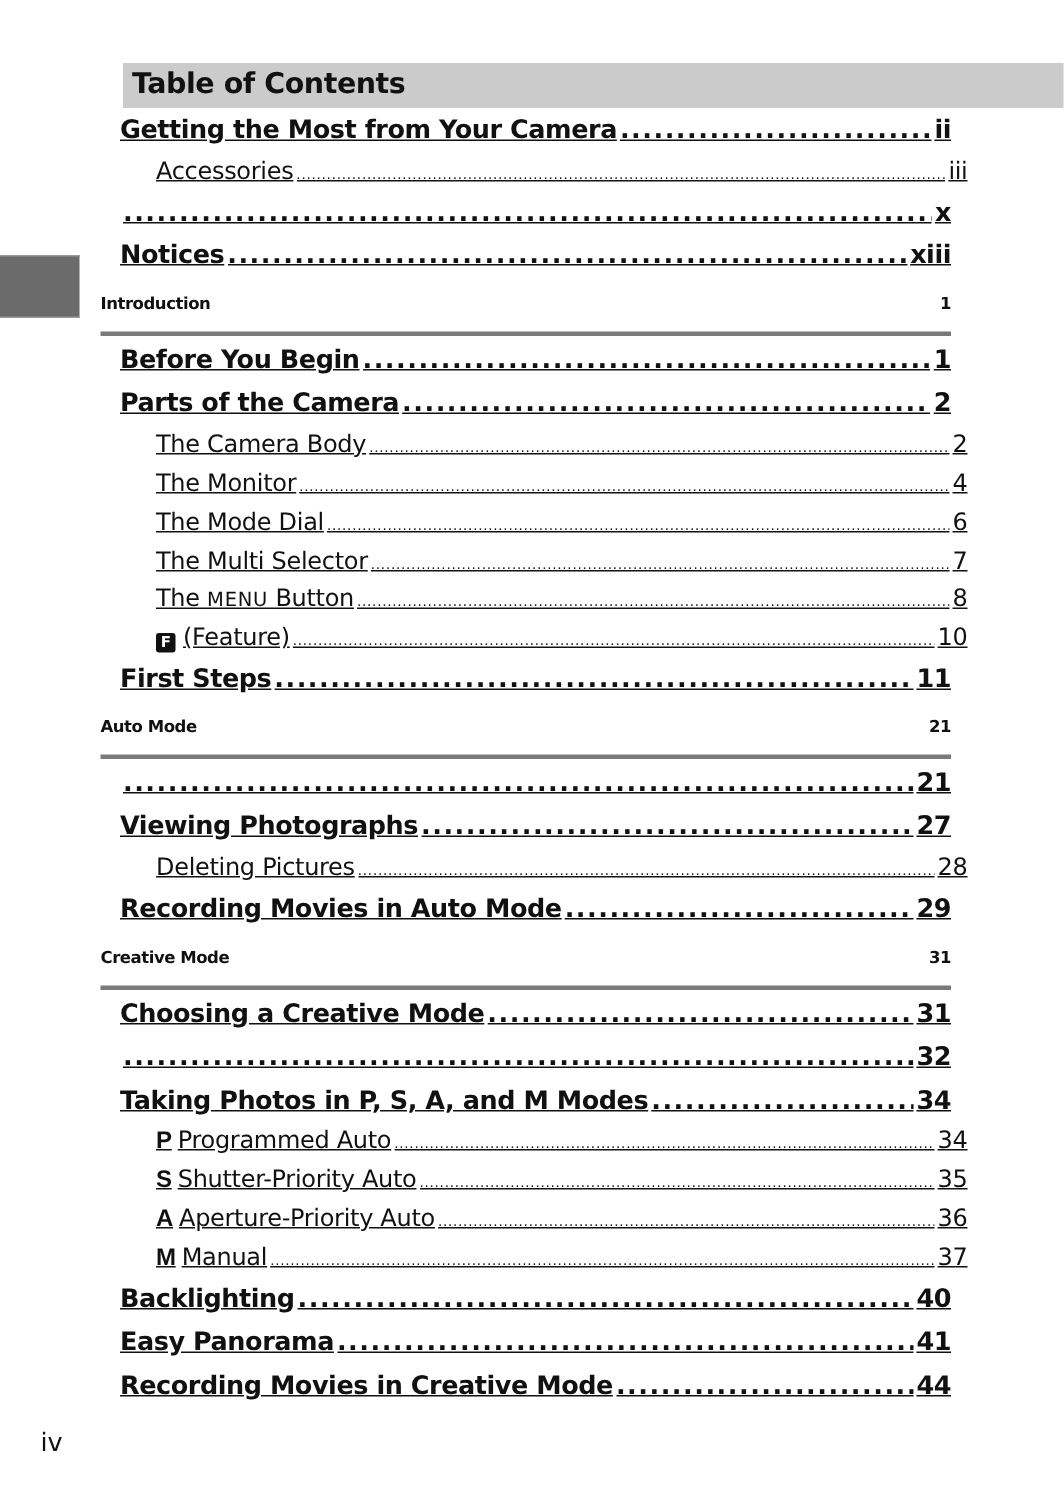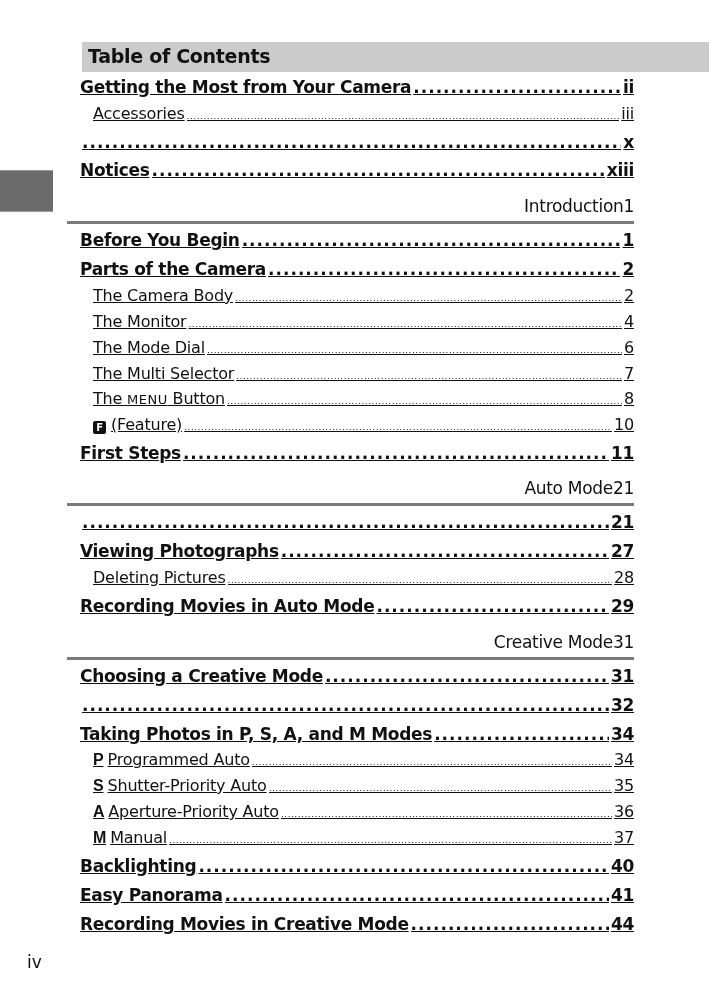--- a/index.html
+++ b/index.html
@@ -7,23 +7,23 @@
   .toc-title{position:absolute;left:60px;top:42px;width:639px;height:30px;background:#cbcbcb;margin-left:22px;}
   .toc-title span{position:absolute;left:6px;top:3px;font-weight:bold;font-size:19px;letter-spacing:-0.3px;}
   .tab-marker{position:absolute;left:0;top:170px;width:53px;height:40px;background:#6b6b6b;border-top:1px solid #999;border-bottom:1px solid #999;}
   .row{position:absolute;display:flex;align-items:baseline;white-space:nowrap;text-decoration:underline;}
   .row .lbl{flex:0 0 auto;}
   .row .dots{flex:1 1 auto;overflow:hidden;margin:0 2px;}
   .row .dots::after{content:"................................................................................................................................................................................................................................................";letter-spacing:1px;}
   .row .pg{flex:0 0 auto;}
   .l1{left:80px;width:554px;font-weight:bold;font-size:17px;letter-spacing:-0.3px;}
   .l1 .dots::after{font-weight:bold;}
-  .l2{left:93px;width:541px;font-size:16px;font-weight:normal;letter-spacing:-0.2px;justify-content:flex-end;}
+  .l2{left:104px;width:541px;font-size:16px;font-weight:normal;letter-spacing:-0.2px;justify-content:flex-end;}
   .l2 .dots::after{font-size:9px;letter-spacing:0.5px;}
-  .sec{position:absolute;left:67px;width:567px;font-weight:normal;font-size:17px;display:flex;justify-content:flex-end;letter-spacing:-0.3px;}
+  .sec{position:absolute;left:67px;width:567px;font-weight:bold;font-size:11px;display:flex;justify-content:space-between;letter-spacing:-0.3px;}
   .rule{position:absolute;left:67px;width:567px;height:3px;background:#7a7a7a;}
   .menu{font-size:13px;letter-spacing:0.5px;}
   .fbox{display:inline-block;width:13px;height:13px;background:#111;color:#fff;font-size:10px;font-weight:bold;text-align:center;line-height:13px;border-radius:2px;vertical-align:-1px;margin-right:5px;}
   .mode{font-weight:bold;font-family:"Liberation Sans Narrow","Liberation Sans",sans-serif;margin-right:4px;}
   .pagenum{position:absolute;left:27px;top:952px;font-size:17px;}
 </style>
 </head>
 <body>
 
 <div class="tab-marker"></div>

